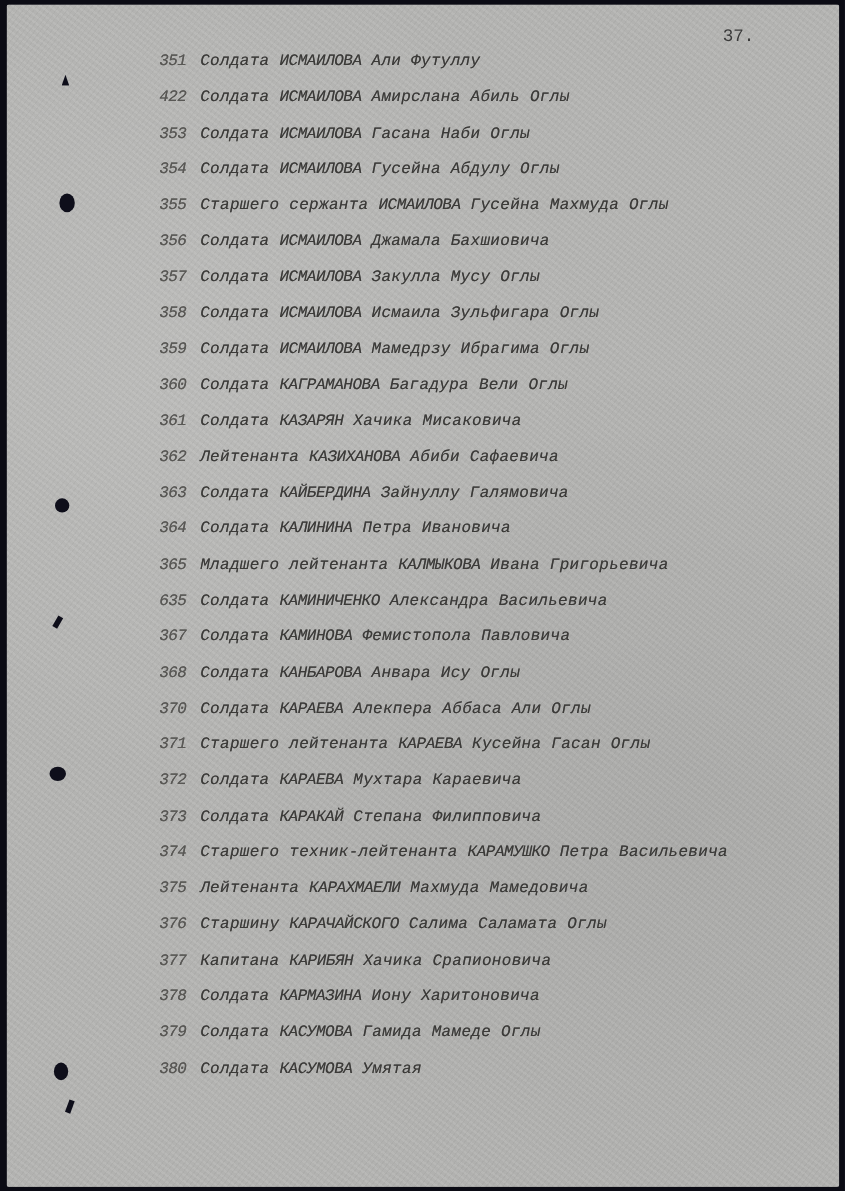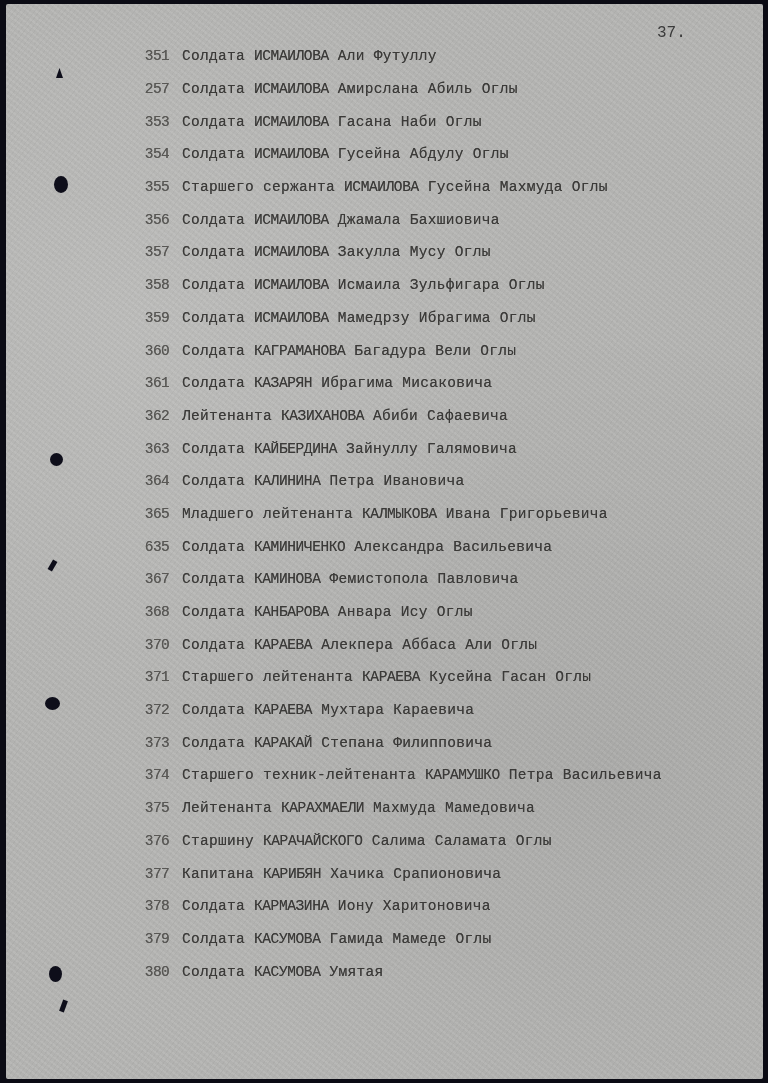--- a/index.html
+++ b/index.html
@@ -34,20 +34,21 @@
       color: #3a3a3a;
       letter-spacing: 0px;
     }
     .entries {
       position: absolute;
       left: 126px;
       top: 36px;
       margin: 0;
       padding: 0;
       list-style: none;
+      font-style: italic;
     }
     .entry {
       height: 32.7px;
       display: flex;
       align-items: center;
       font-family: "Liberation Mono", monospace;
       font-size: 14.5px;
       color: #3b3a38;
       white-space: nowrap;
       text-shadow: 0 0 0.6px rgba(40,40,40,0.6);
@@ -82,21 +83,21 @@
   <div class="hole" style="left:55px;top:996px;width:5px;height:12px;transform:rotate(20deg);"></div>
 
   <ul class="entries">
     <li class="entry">
         <span class="entry-num">351</span>
         <span class="entry-rank">Солдата</span>
         <span class="entry-surname">ИСМАИЛОВА</span>
         <span class="entry-given">Али Футуллу</span>
       </li>
     <li class="entry">
-        <span class="entry-num">257</span>
+        <span class="entry-num">422</span>
         <span class="entry-rank">Солдата</span>
         <span class="entry-surname">ИСМАИЛОВА</span>
         <span class="entry-given">Амирсланa Абиль Оглы</span>
       </li>
     <li class="entry">
         <span class="entry-num">353</span>
         <span class="entry-rank">Солдата</span>
         <span class="entry-surname">ИСМАИЛОВА</span>
         <span class="entry-given">Гасана Наби Оглы</span>
       </li>
@@ -139,21 +140,21 @@
     <li class="entry">
         <span class="entry-num">360</span>
         <span class="entry-rank">Солдата</span>
         <span class="entry-surname">КАГРАМАНОВА</span>
         <span class="entry-given">Багадура Вели Оглы</span>
       </li>
     <li class="entry">
         <span class="entry-num">361</span>
         <span class="entry-rank">Солдата</span>
         <span class="entry-surname">КАЗАРЯН</span>
-        <span class="entry-given">Ибрагима Мисаковича</span>
+        <span class="entry-given">Хачика Мисаковича</span>
       </li>
     <li class="entry">
         <span class="entry-num">362</span>
         <span class="entry-rank">Лейтенанта</span>
         <span class="entry-surname">КАЗИХАНОВА</span>
         <span class="entry-given">Абиби Сафаевича</span>
       </li>
     <li class="entry">
         <span class="entry-num">363</span>
         <span class="entry-rank">Солдата</span>

